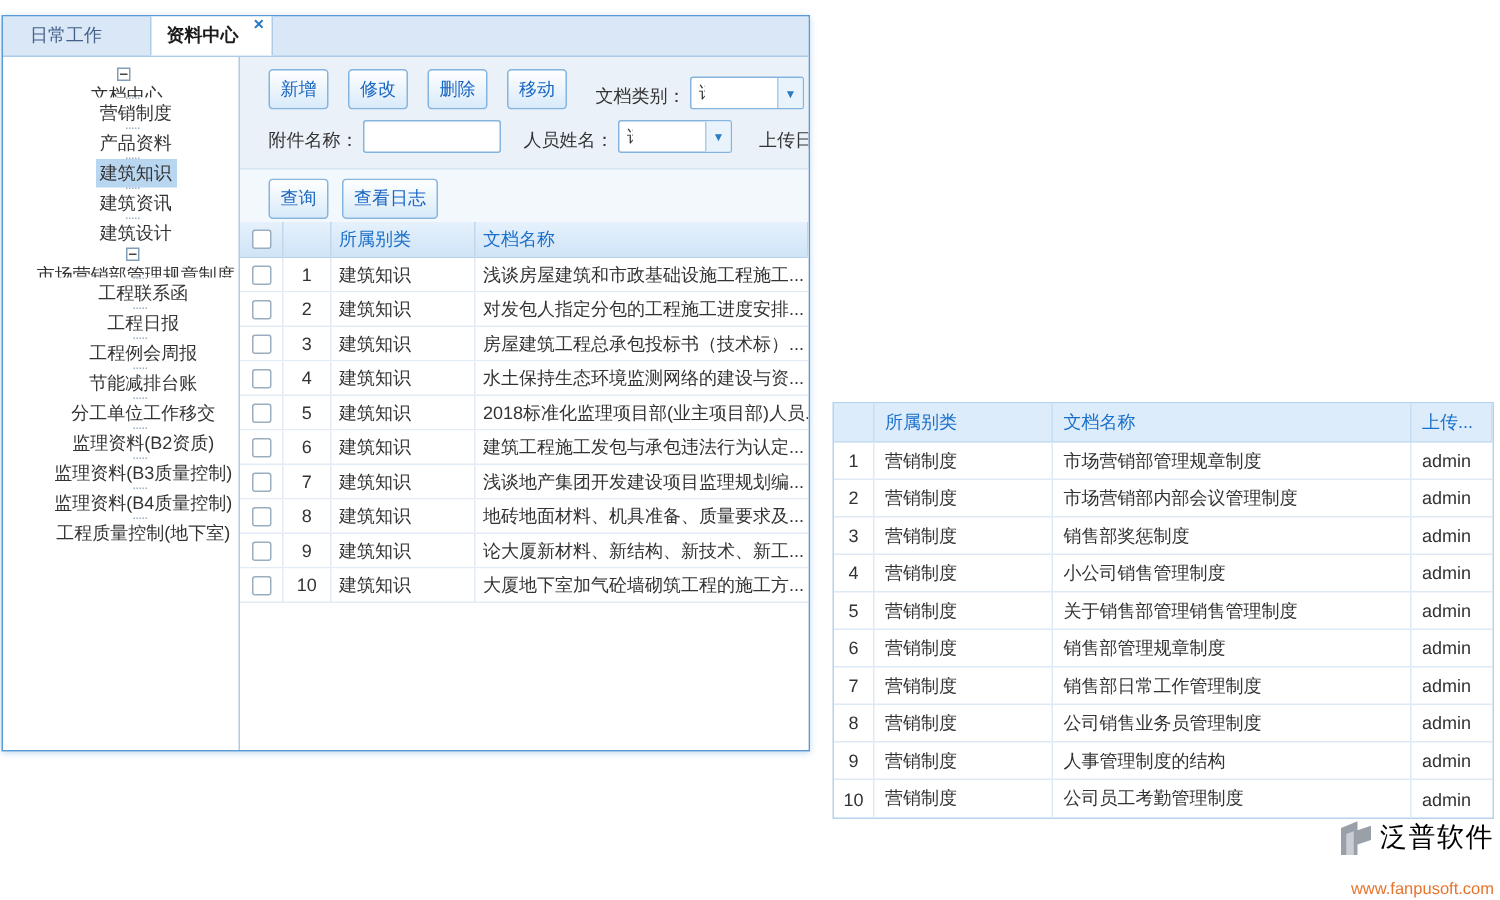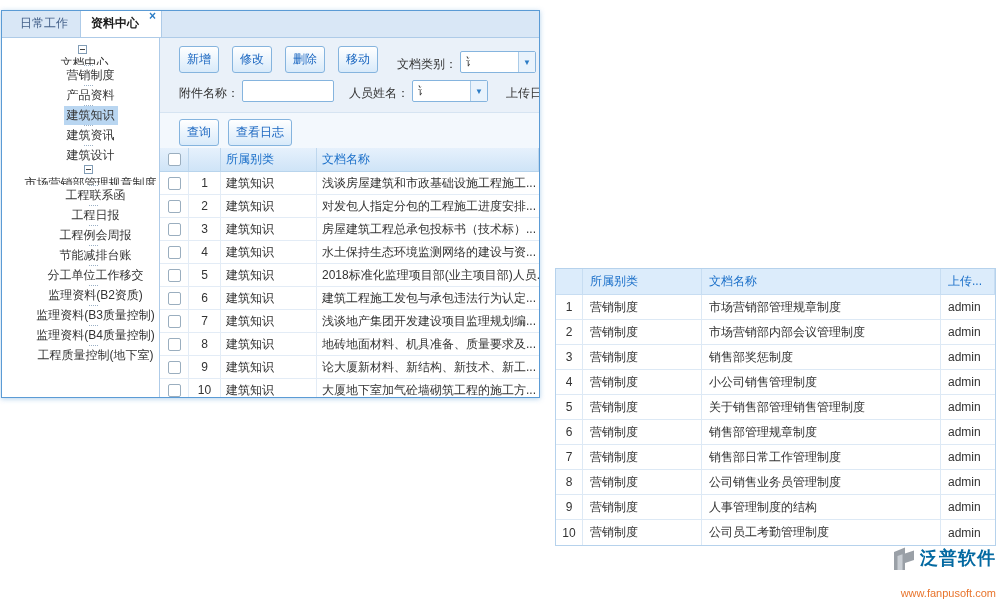--- a/index.html
+++ b/index.html
@@ -1,27 +1,27 @@
 <!DOCTYPE html>
 <html><head>
 <meta charset="utf-8">
 <style>
   * { margin:0; padding:0; box-sizing:border-box; }
   body { width:1000px; height:600px; background:#fff; font-family:"Liberation Sans","DejaVu Sans",sans-serif; }
   #stage { position:relative; width:1000px; height:600px; overflow:hidden; background:#fff; }
 
   
-  .main-window { position:absolute; left:1px; top:10px; width:539px; height:388px; background:#fff;
+  .main-window { position:absolute; left:1px; top:10px; width:539px; height:491px; background:#fff;
                  border:1px solid #5b9bd5; box-shadow:0 1px 5px rgba(91,155,213,.45);
                  overflow:hidden; display:flex; flex-direction:column; }
   .tab-bar { height:27px; background:#d9e7f6; border-bottom:1px solid #aecbe8; display:flex;
              align-items:flex-end; padding-left:6px; flex:none; }
   .tab { font-size:12px; color:#44618a; padding:5px 12px; cursor:default; }
   .tab.active { background:#fff; color:#1b1b1b; font-weight:bold; border:1px solid #aecbe8;
-                border-bottom:none; border-radius:2px 2px 0 0; position:relative; padding:5px 22px 5px 10px; }
+                border-bottom:none; border-radius:2px 2px 0 0; position:relative; padding:5px 22px 5px 10px;margin-left:20px; }
   .tab-close { position:absolute; right:5px; top:0; color:#2b7cc5; font-size:12px; font-weight:bold; line-height:13px; }
 
   .window-body { flex:1; display:flex; min-height:0; }
 
   
   .sidebar { width:158px; flex:none; background:#fff; border-right:1px solid #aecbe8;
              padding:7px 0 0 8px; font-size:12px; color:#333; overflow:hidden; }
   .tree-node { height:20px; display:flex; align-items:center; white-space:nowrap; cursor:default;flex-direction:column; }
   .lvl0 { padding-left:0; } .lvl1 { padding-left:12px; } .lvl2 { padding-left:22px; }
   .expander { width:9px; height:9px; border:1px solid #829db6; background:#fff; position:relative; margin-right:5px; flex:none; }
@@ -72,21 +72,21 @@
   .rc { display:flex; align-items:center; padding:0 7px; overflow:hidden; white-space:nowrap; border-right:1px solid #dde9f5; }
   .rt-head .rc { border-right:1px solid #c7ddf2; }
   .rc-no { width:27px; flex:none; justify-content:center; padding:0 2px; }
   .rc-cat { width:119px; flex:none; }
   .rc-name { width:239px; flex:none; }
   .rc-up { flex:1; border-right:none; }
 
   
   .brand { position:absolute; right:4px; top:546px; text-align:right; }
   .brand-top { display:flex; align-items:center; justify-content:flex-end; gap:3px; }
-  .brand-name { font-size:18px; font-weight:bold; color:#0369a1; letter-spacing:1px; }
+  .brand-name { font-size:18px; font-weight:normal; color:#000000; letter-spacing:1px; }
   .brand-url { font-size:11px; color:#e8742c; margin-top:17px; }
 </style>
 </head>
 <body>
 
 <div id="stage">
 
   <div class="main-window">
 
     <div class="tab-bar">

